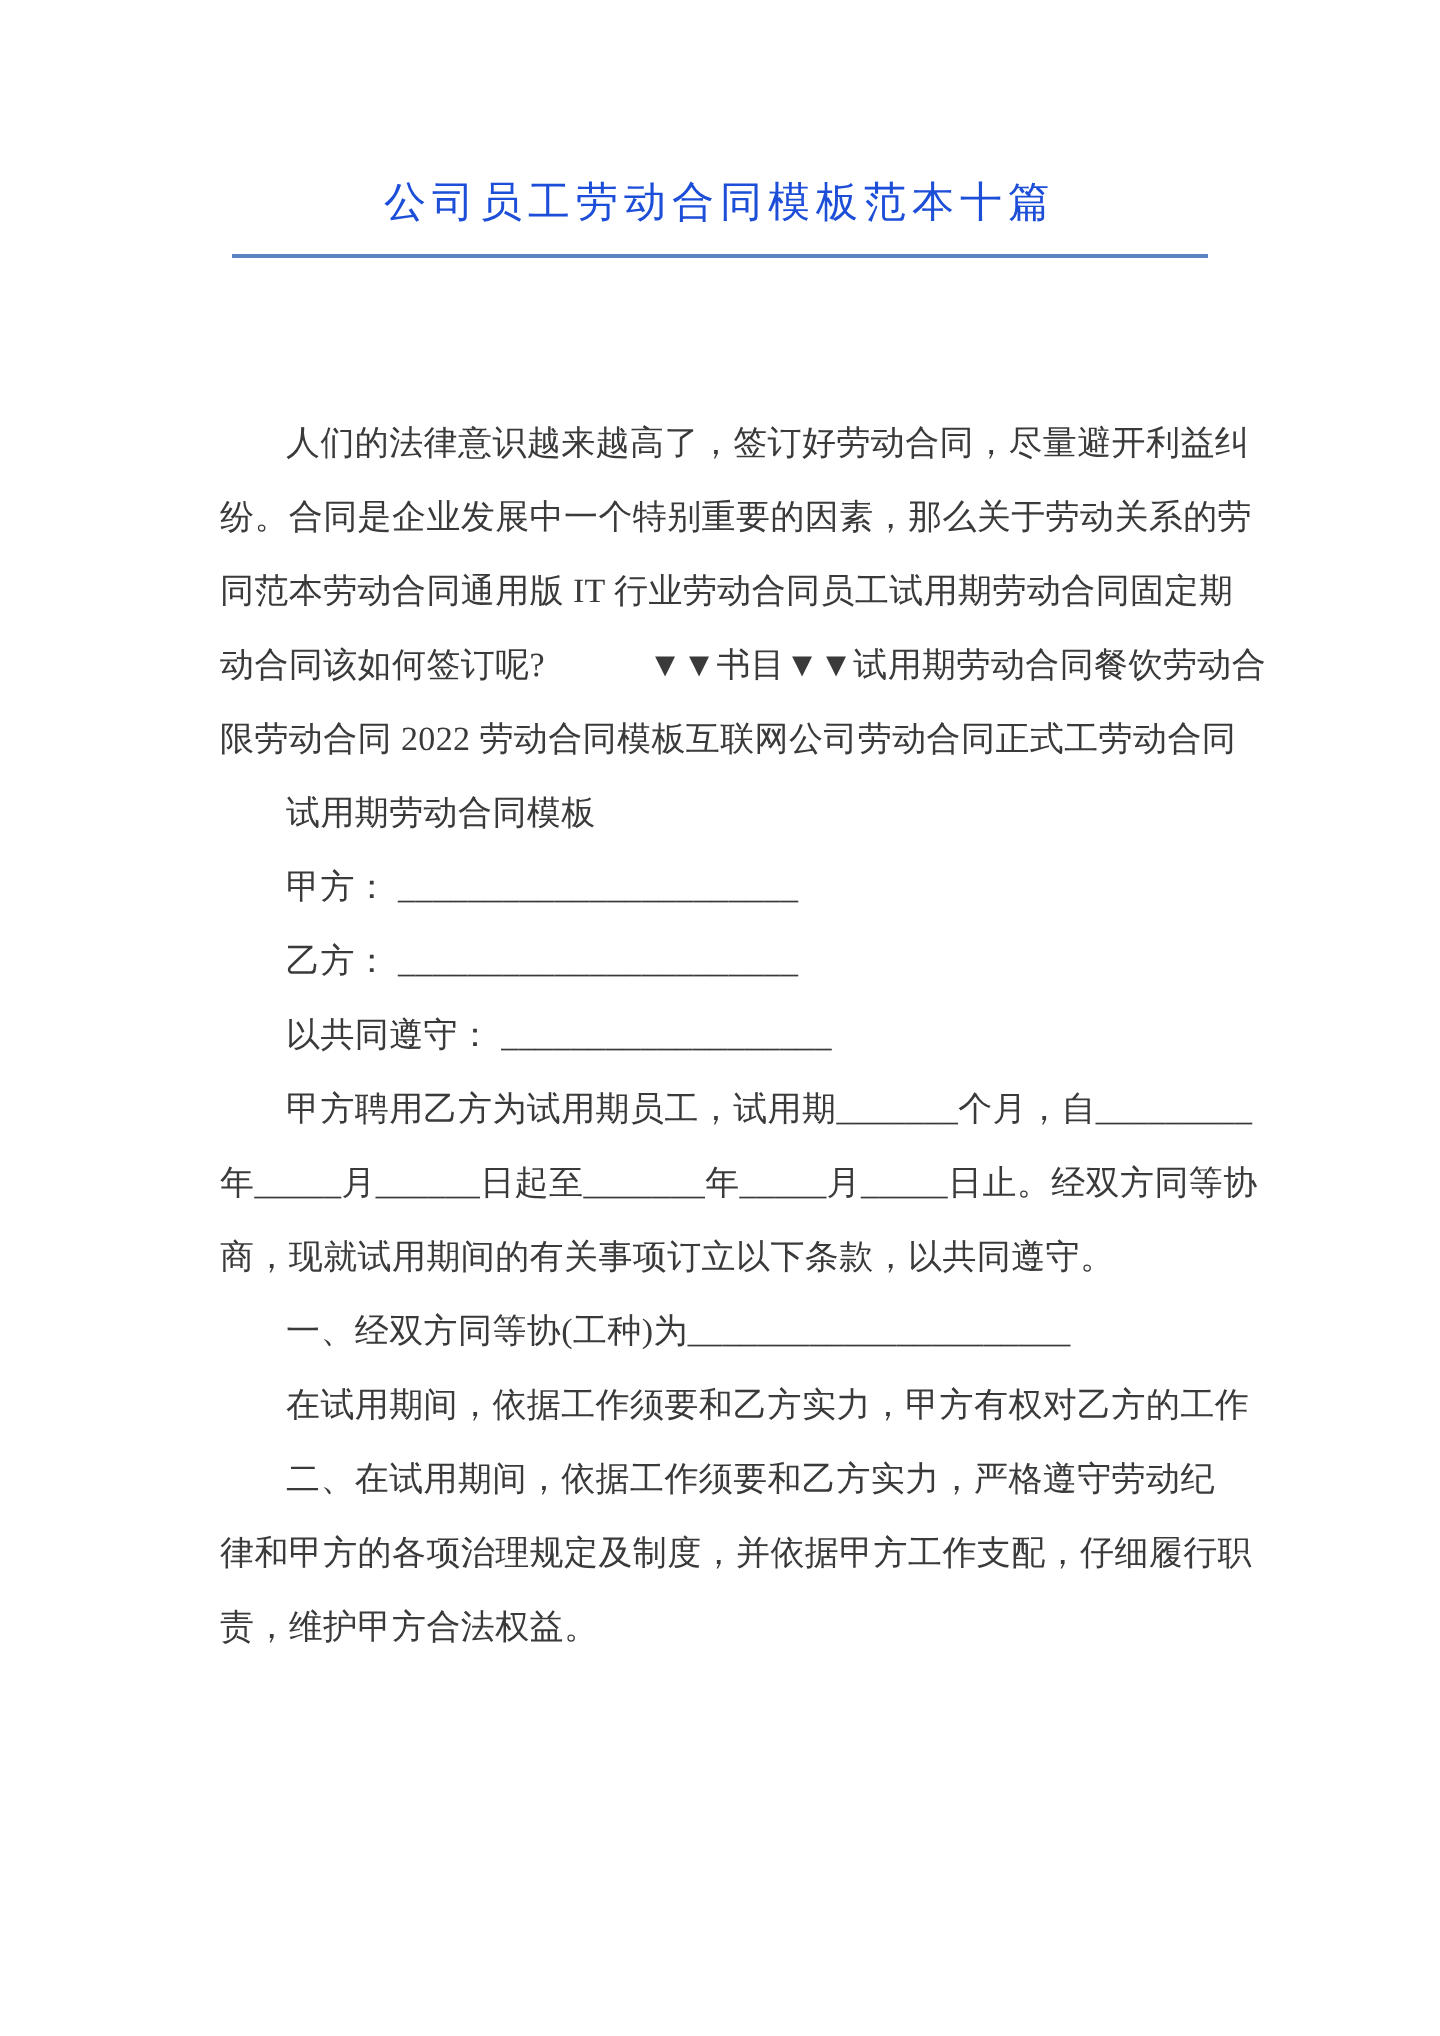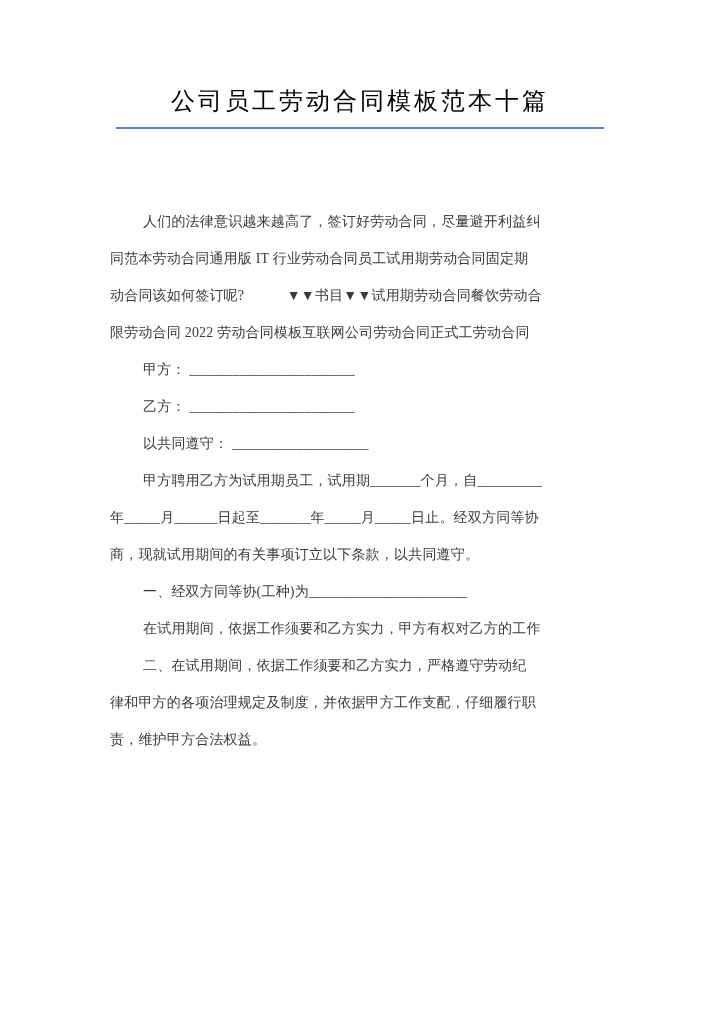--- a/index.html
+++ b/index.html
@@ -7,57 +7,59 @@
     position: relative;
     width: 720px;
     height: 1018px;
     background: #ffffff;
     overflow: hidden;
     font-family: "Liberation Serif", "DejaVu Serif", serif;
   }
   .doc-title {
     padding-top: 88px;
     text-align: center;
-    color: #000000;
-    font-size: 24px;
+    color: #1d4ed8;
+    font-size: 21px;
     letter-spacing: 3px;
     line-height: 27px;
   }
   .title-rule {
     width: 488px;
     margin: 12px auto 0 auto;
     border: none;
     border-top: 2px solid #5b82c3;
     height: 0;
   }
   .content {
     margin-top: 74px;
     padding-left: 110px;
     padding-right: 100px;
-    font-size: 14px;
+    font-size: 17px;
     color: #3a3a3a;
   }
   .doc-line {
     line-height: 37px;
     white-space: nowrap;
     letter-spacing: 0.2px;
   }
   .indent { text-indent: 33px; }
 </style>
 </head>
 <body>
 
 <div class="page">
   <div class="doc-title">公司员工劳动合同模板范本十篇</div>
   <div class="title-rule"></div>
   <div class="content">
     <div class="doc-line indent">人们的法律意识越来越高了，签订好劳动合同，尽量避开利益纠</div>
+    <div class="doc-line">纷。合同是企业发展中一个特别重要的因素，那么关于劳动关系的劳</div>
     <div class="doc-line">同范本劳动合同通用版 IT 行业劳动合同员工试用期劳动合同固定期</div>
     <div class="doc-line">动合同该如何签订呢?　　　▼▼书目▼▼试用期劳动合同餐饮劳动合</div>
     <div class="doc-line">限劳动合同 2022 劳动合同模板互联网公司劳动合同正式工劳动合同</div>
+    <div class="doc-line indent">试用期劳动合同模板</div>
     <div class="doc-line indent">甲方： _______________________</div>
     <div class="doc-line indent">乙方： _______________________</div>
     <div class="doc-line indent">以共同遵守： ___________________</div>
     <div class="doc-line indent">甲方聘用乙方为试用期员工，试用期_______个月，自_________</div>
     <div class="doc-line">年_____月______日起至_______年_____月_____日止。经双方同等协</div>
     <div class="doc-line">商，现就试用期间的有关事项订立以下条款，以共同遵守。</div>
     <div class="doc-line indent">一、经双方同等协(工种)为______________________</div>
     <div class="doc-line indent">在试用期间，依据工作须要和乙方实力，甲方有权对乙方的工作</div>
     <div class="doc-line indent">二、在试用期间，依据工作须要和乙方实力，严格遵守劳动纪</div>
     <div class="doc-line">律和甲方的各项治理规定及制度，并依据甲方工作支配，仔细履行职</div>

